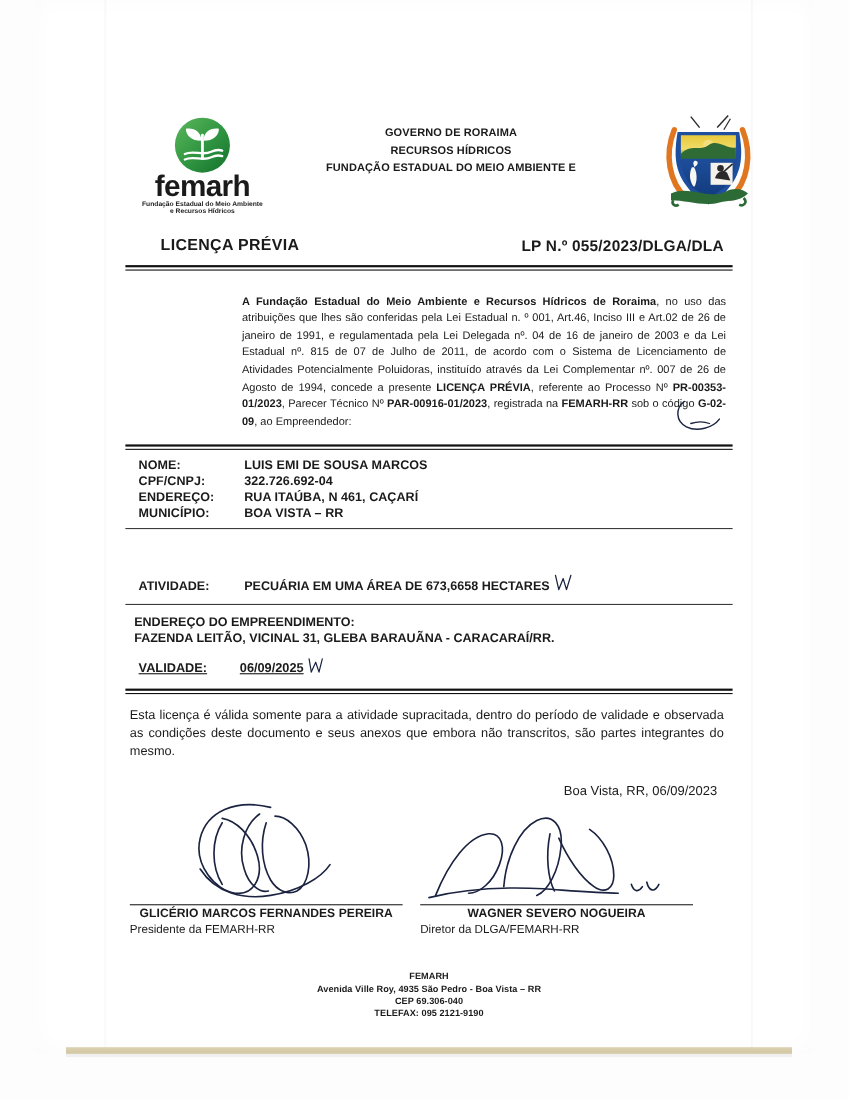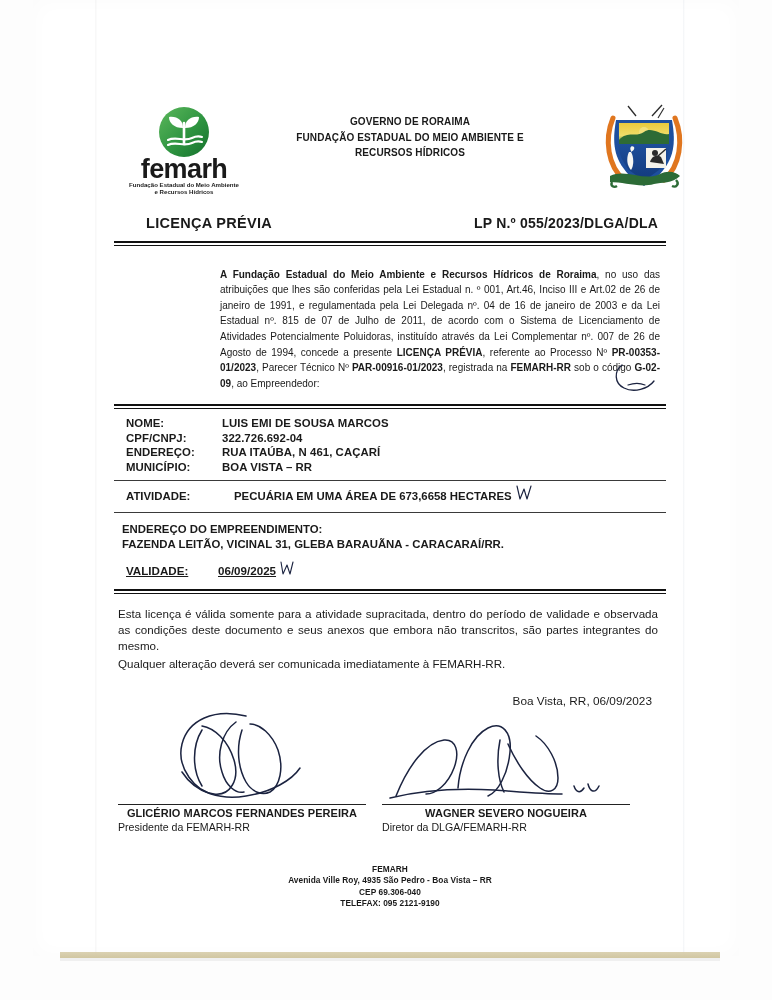--- a/index.html
+++ b/index.html
@@ -164,24 +164,23 @@
 
   #activity-block {
     margin: 0 4px;
     padding: 9px 0 10px 12px;
   }
   #activity-row {
     display: flex;
     font-size: 11.4px;
     font-weight: bold;
     align-items: baseline;
-    gap: 12px;
   }
   #activity-label { width: 96px; flex: none; }
-  #activity-value { position: relative; }
+  #activity-value { position: relative; margin-top: 37px; }
 
   #site-block {
     margin: 0 4px;
     padding: 9px 0 8px 8px;
   }
   .site-line {
     font-size: 11.4px;
     font-weight: bold;
     line-height: 15px;
   }
@@ -309,22 +308,22 @@
           <path d="M48 34 C56 30 64 36 72 32 C76 30 79 30 82 31" stroke="#ffffff" stroke-width="2.1" fill="none" stroke-linecap="round"></path>
           <path d="M48 39 C56 35 64 41 72 37 C76 35 79 35 82 36" stroke="#ffffff" stroke-width="2.1" fill="none" stroke-linecap="round"></path>
           <text x="64" y="72" font-family="'Liberation Sans',sans-serif" font-size="27" font-weight="bold" fill="#1a1a1a" text-anchor="middle" letter-spacing="-0.6">femarh</text>
           <text x="64" y="81" font-family="'Liberation Sans',sans-serif" font-size="6.1" font-weight="bold" fill="#1a1a1a" text-anchor="middle">Fundação Estadual do Meio Ambiente</text>
           <text x="64" y="88" font-family="'Liberation Sans',sans-serif" font-size="6.1" font-weight="bold" fill="#1a1a1a" text-anchor="middle">e Recursos Hídricos</text>
         </svg>
       </div>
 
       <div id="header-titles">
         <div class="hdr-line">GOVERNO DE RORAIMA</div>
+        <div class="hdr-line">RECURSOS HÍDRICOS</div>
         <div class="hdr-line">FUNDAÇÃO ESTADUAL DO MEIO AMBIENTE E</div>
-        <div class="hdr-line">RECURSOS HÍDRICOS</div>
       </div>
 
       <div id="coat-of-arms">
         <svg width="92" height="96" viewBox="0 0 92 96">
           <defs>
             <linearGradient id="shieldsky" x1="0" y1="0" x2="0" y2="1">
               <stop offset="0%" stop-color="#e9c93c"></stop>
               <stop offset="60%" stop-color="#f0dc6a"></stop>
               <stop offset="100%" stop-color="#2f7a3a"></stop>
             </linearGradient>
@@ -418,21 +417,20 @@
             <path d="M3 3 L5 15 L9 6 L12 15 L15 3" stroke="#1b2340" stroke-width="1.1" fill="none" stroke-linecap="round" stroke-linejoin="round"></path>
           </svg>
         </div>
       </div>
     </div>
 
     <div class="rule-double"></div>
 
     <div id="closing">
       <div>Esta licença é válida somente para a atividade supracitada, dentro do período de validade e observada as condições deste documento e seus anexos que embora não transcritos, são partes integrantes do mesmo.</div>
-      <div id="closing-note">Qualquer alteração deverá ser comunicada imediatamente à FEMARH-RR.</div>
     </div>
 
     <div id="place-date">Boa Vista, RR, 06/09/2023</div>
 
     <div id="signatures">
 
       <div class="sig-col" id="sig-col-left">
         <svg class="sig-ink" viewBox="0 0 248 96">
           <g stroke="#1b2340" fill="none" stroke-width="1.5" stroke-linecap="round">
             <path d="M128 6 C96 -2 70 10 64 34 C58 58 78 82 96 84 C112 86 122 70 116 50 C110 30 96 18 84 16"></path>

